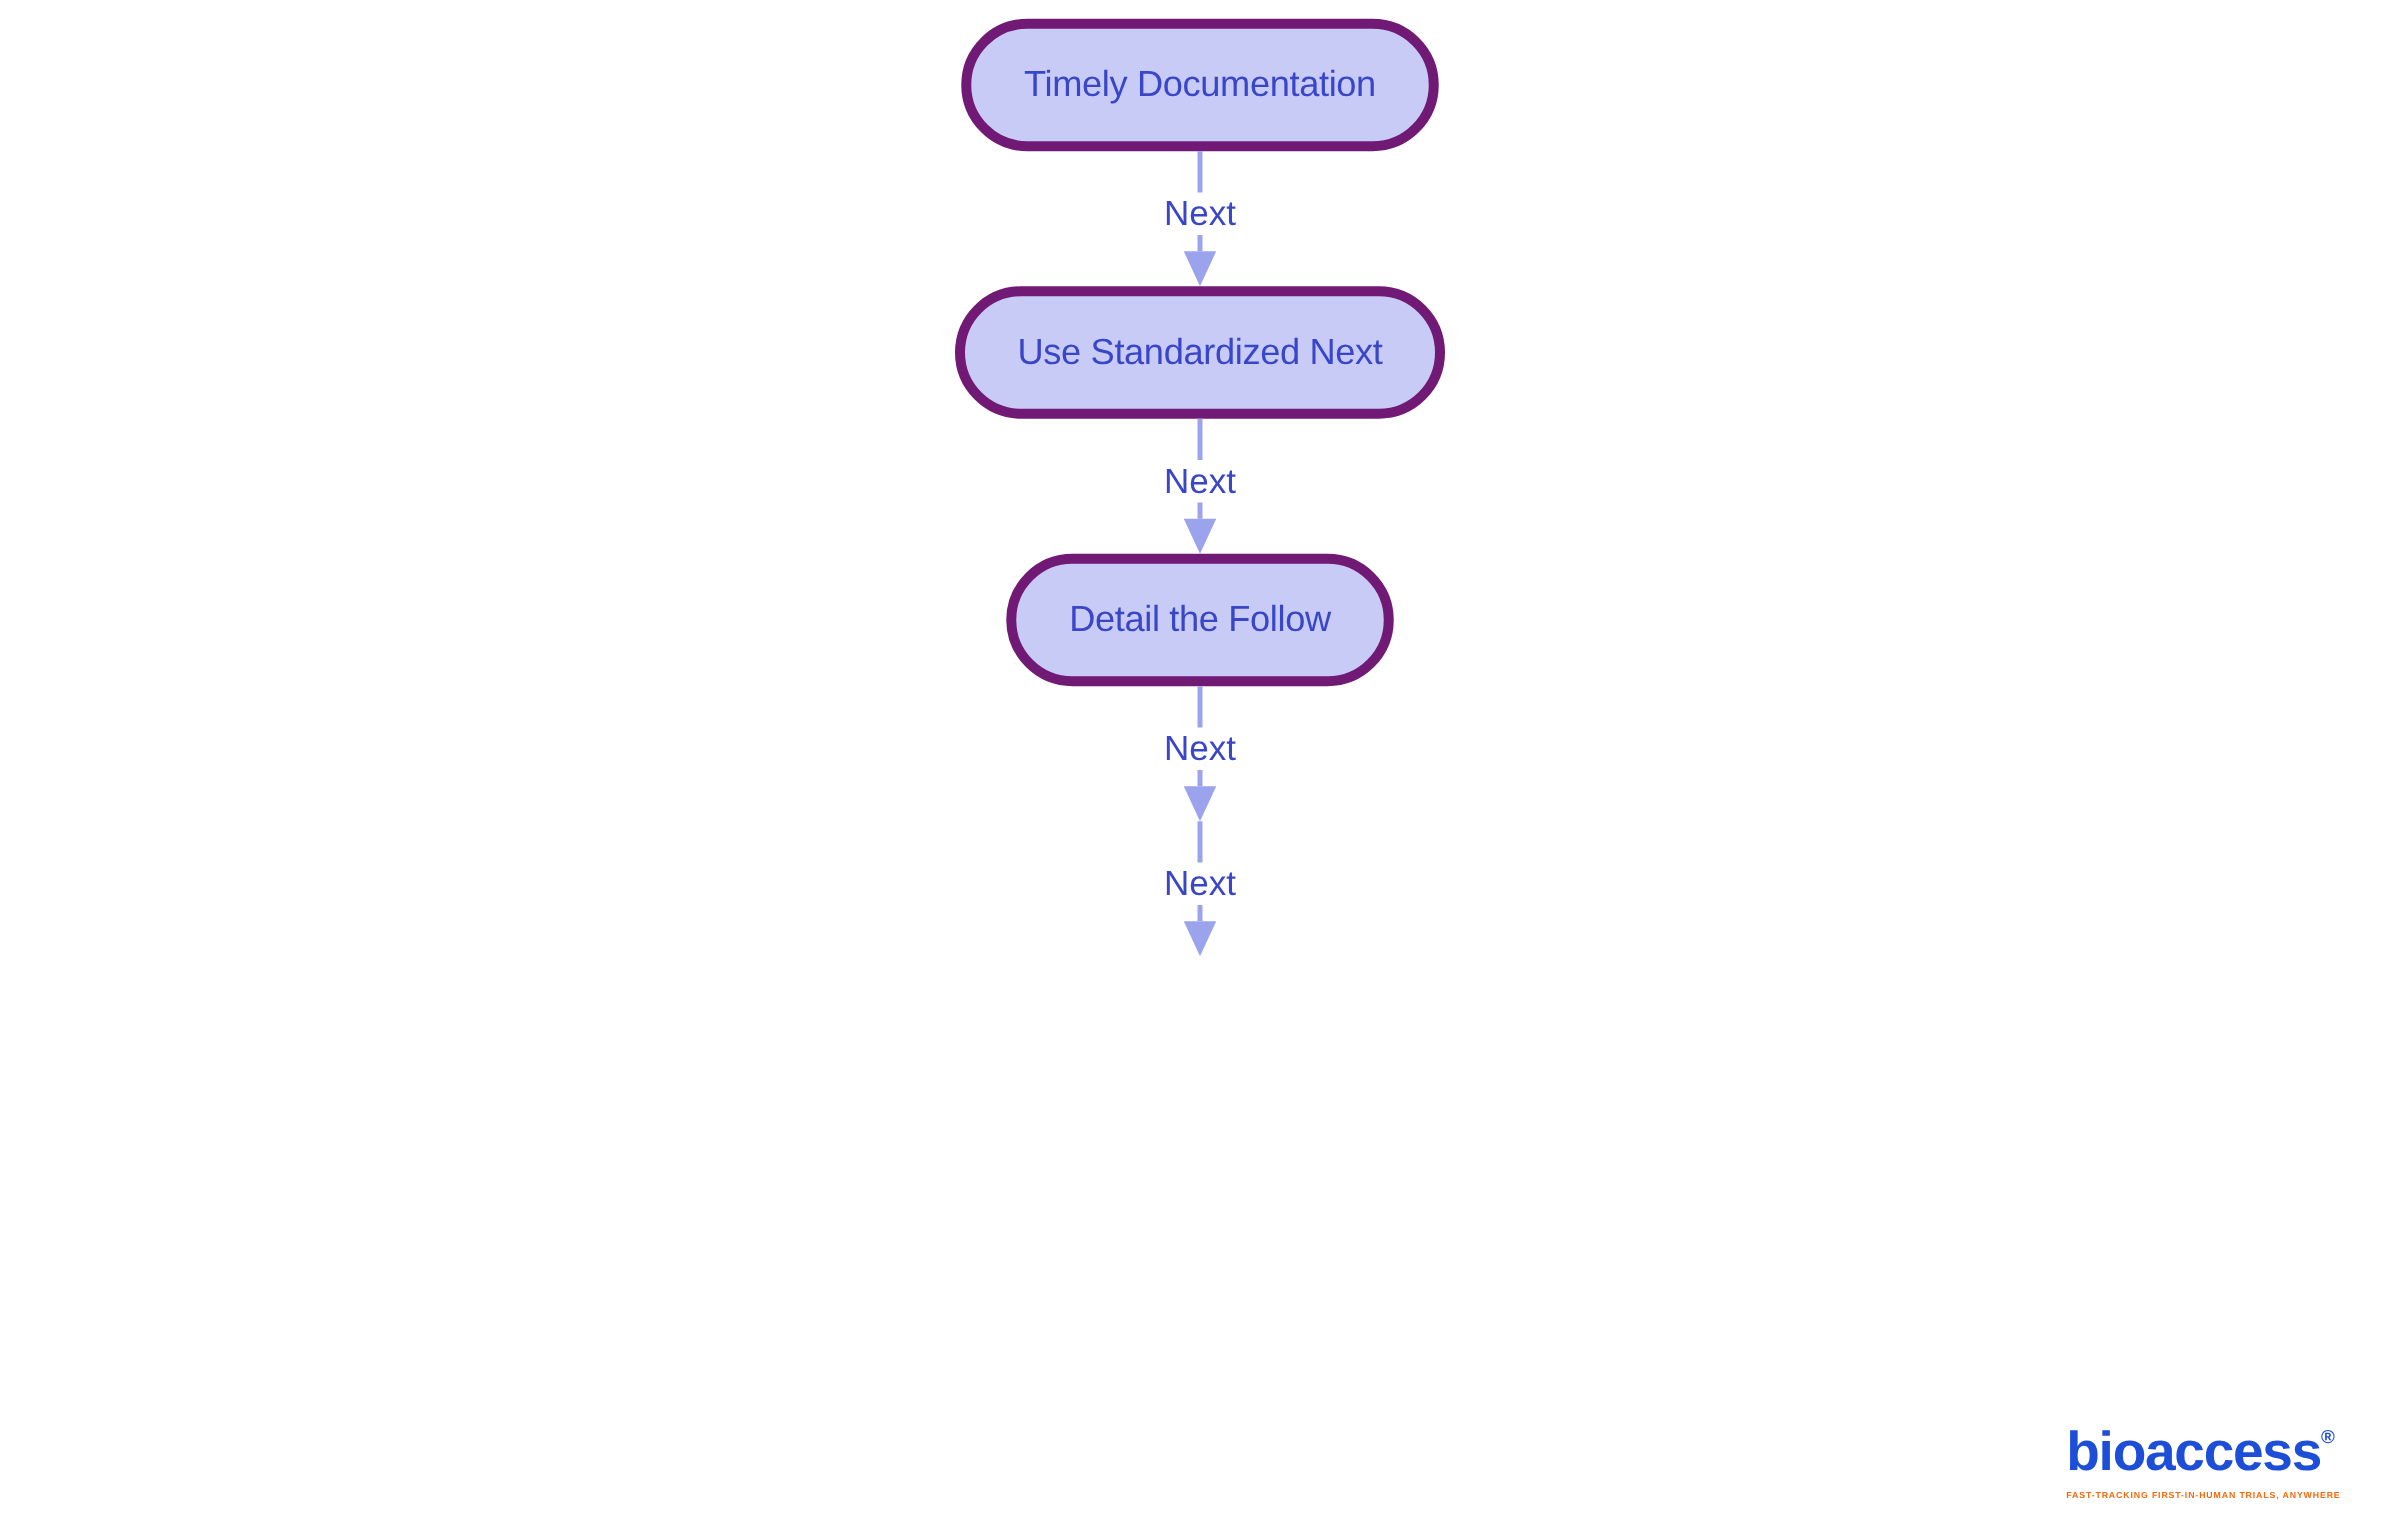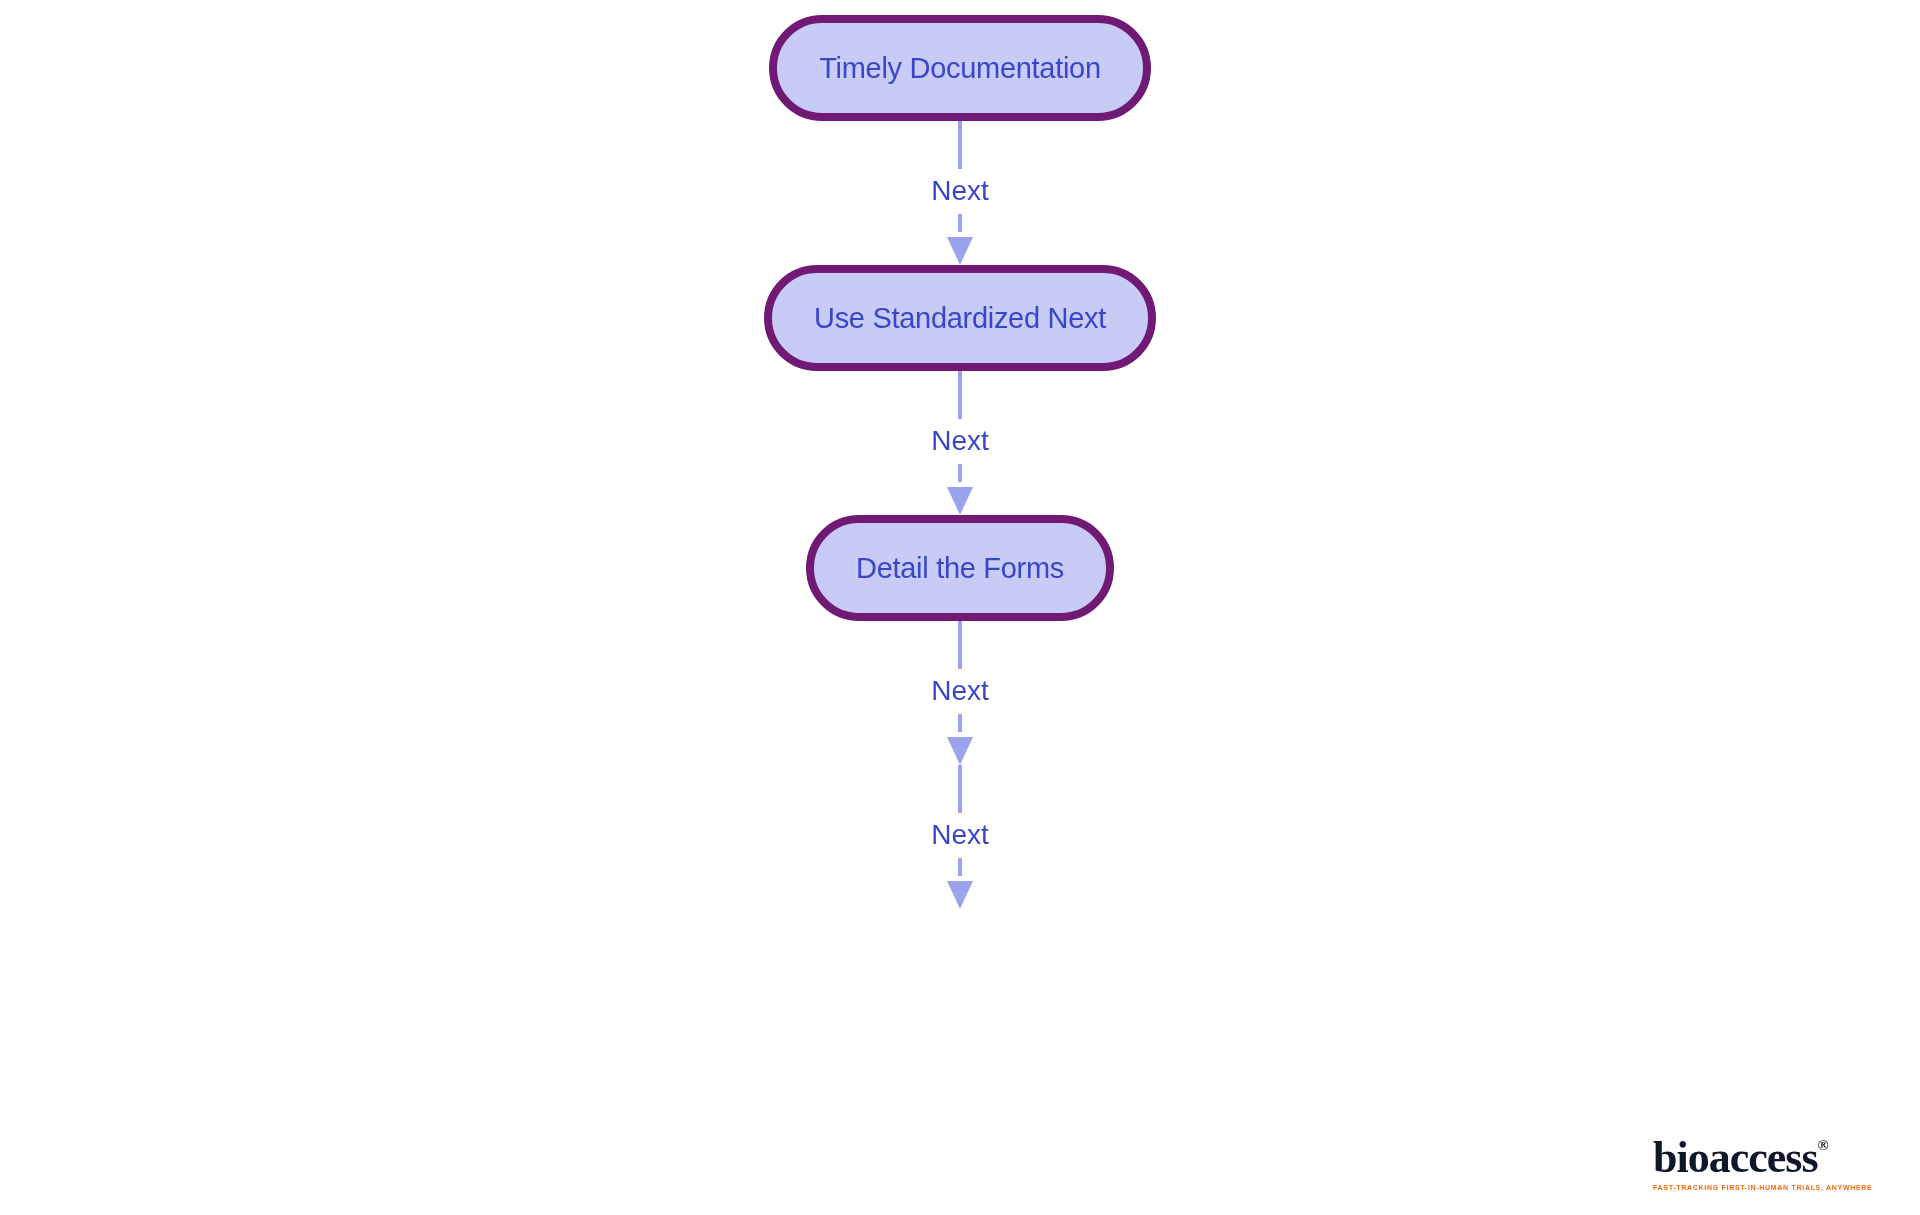--- a/index.html
+++ b/index.html
@@ -39,21 +39,21 @@
   .node-label {
     color: #3a46c8;
     font-size: 29px;
     letter-spacing: -0.3px;
     white-space: nowrap;
   }
   .connector {
     display: flex;
     flex-direction: column;
     align-items: center;
-    height: 144px;
+    height: 108px;
     justify-content: space-between;
   }
   .seg {
     width: 4px;
     background: #9aa3ec;
   }
   .seg-top { height: 48px; }
   .seg-bottom { height: 18px; }
   .edge-label {
     height: 34px;
@@ -69,27 +69,26 @@
     border-right: 13px solid transparent;
     border-top: 28px solid #9aa3ec;
   }
   .brand {
     position: absolute;
     left: 1653px;
     top: 1122px;
     text-align: left;
   }
   .brand-word {
-    color: #0f172a;
+    color: #1d4ed8;
     font-size: 44px;
     font-weight: 800;
     letter-spacing: -1px;
-    line-height: 46px;
+    line-height: 56px;
     white-space: nowrap;
-    font-family: Liberation Serif, serif;
   }
   .brand-reg {
     font-size: 15px;
     font-weight: 700;
     vertical-align: 22px;
     letter-spacing: 0;
   }
   .brand-tagline {
     margin-top: 3px;
     color: #f2690d;
@@ -122,21 +121,21 @@
     </div>
 
     <div class="connector">
       <div class="seg seg-top"></div>
       <div class="edge-label">Next</div>
       <div class="seg seg-bottom"></div>
       <div class="arrow-head"></div>
     </div>
 
     <div class="node">
-      <span class="node-label">Detail the Forms</span>
+      <span class="node-label">Detail the Follow</span>
     </div>
 
     <div class="connector">
       <div class="seg seg-top"></div>
       <div class="edge-label">Next</div>
       <div class="seg seg-bottom"></div>
       <div class="arrow-head"></div>
     </div>
 
 

